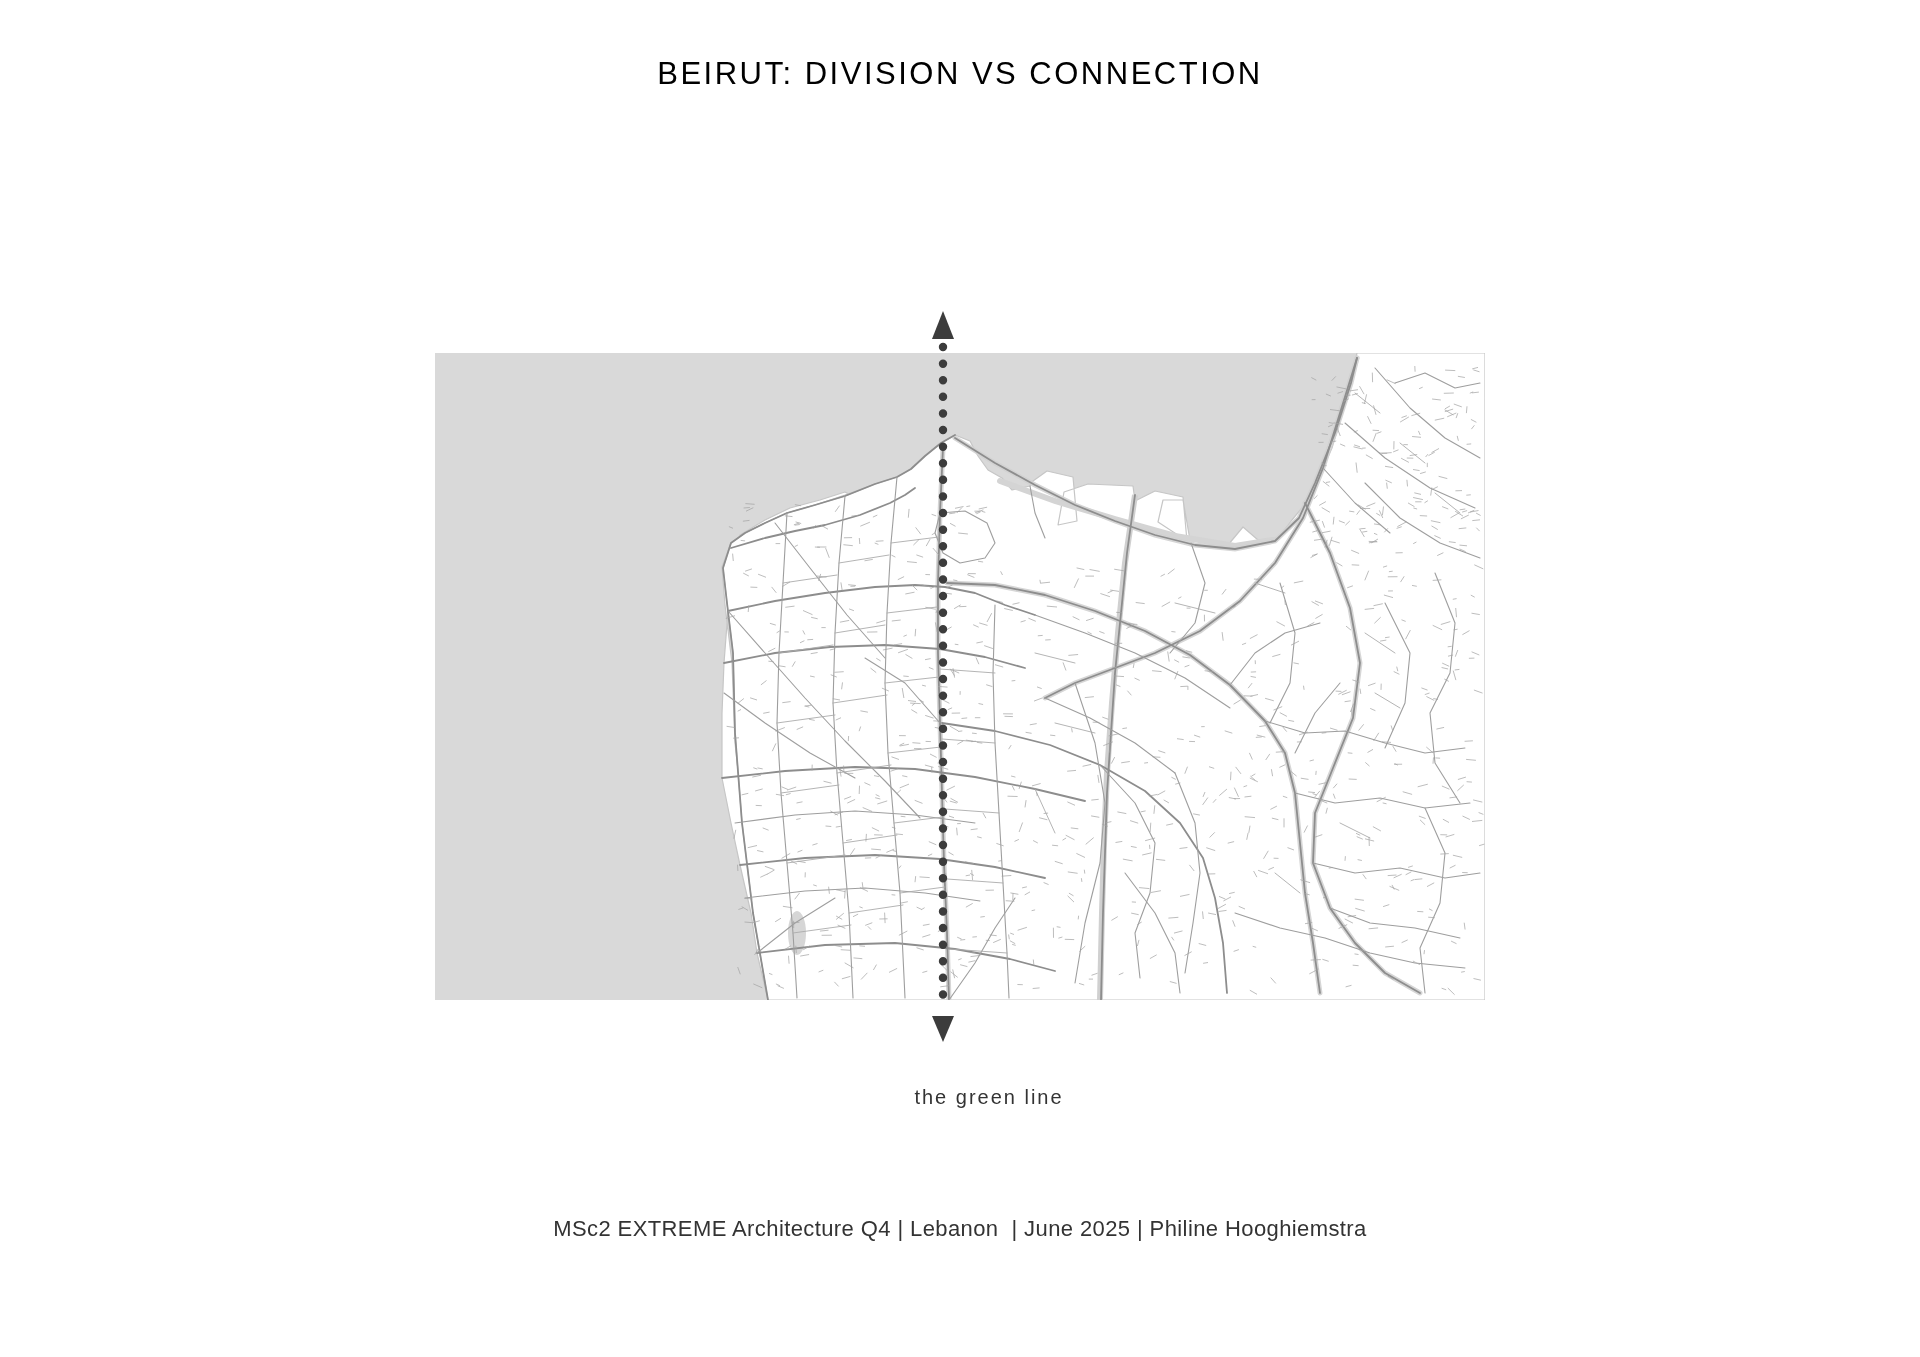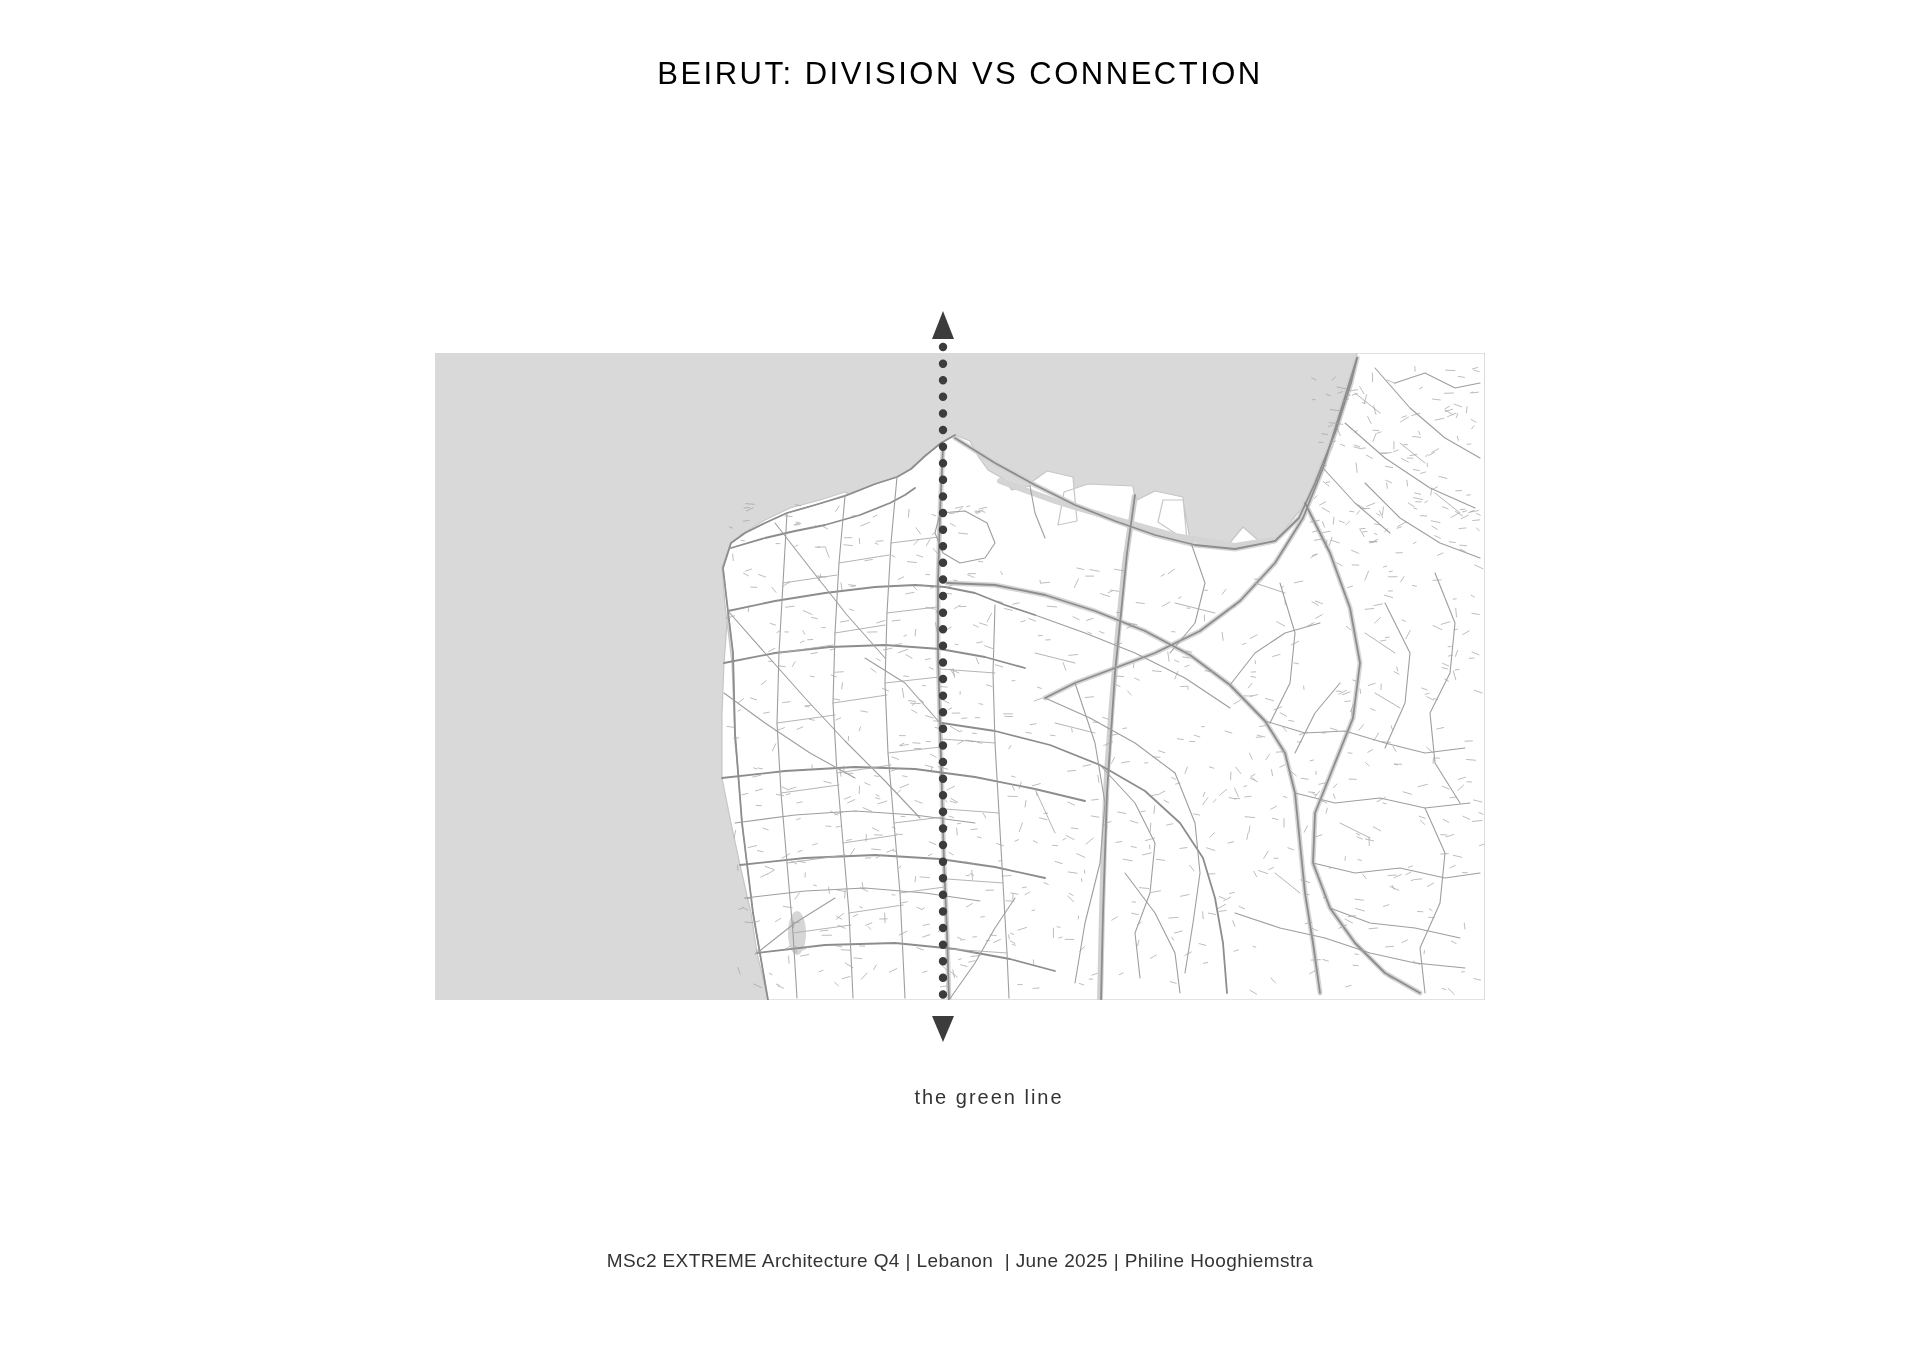--- a/index.html
+++ b/index.html
@@ -23,22 +23,22 @@
   }
   .map-figure svg{display:block;}
   .greenline-overlay{
     position:absolute;left:929px;top:306px;width:28px;height:742px;z-index:3;
   }
   .map-caption{
     position:absolute;left:943px;top:1086px;transform:translateX(-50%);
     font-size:20px;letter-spacing:2px;color:#333333;white-space:pre;margin-left:46px;
   }
   .footer{
-    position:absolute;left:0;top:1250px;width:1920px;text-align:center;
-    font-size:19px;letter-spacing:0.4px;color:#333333;white-space:pre;
+    position:absolute;left:0;top:1216px;width:1920px;text-align:center;
+    font-size:22px;letter-spacing:0.4px;color:#333333;white-space:pre;
   }
 </style>
 </head>
 <body>
 
 <div class="header">
   <div class="page-title">BEIRUT: DIVISION VS CONNECTION</div>
 </div>
 
 <div class="map-figure">

